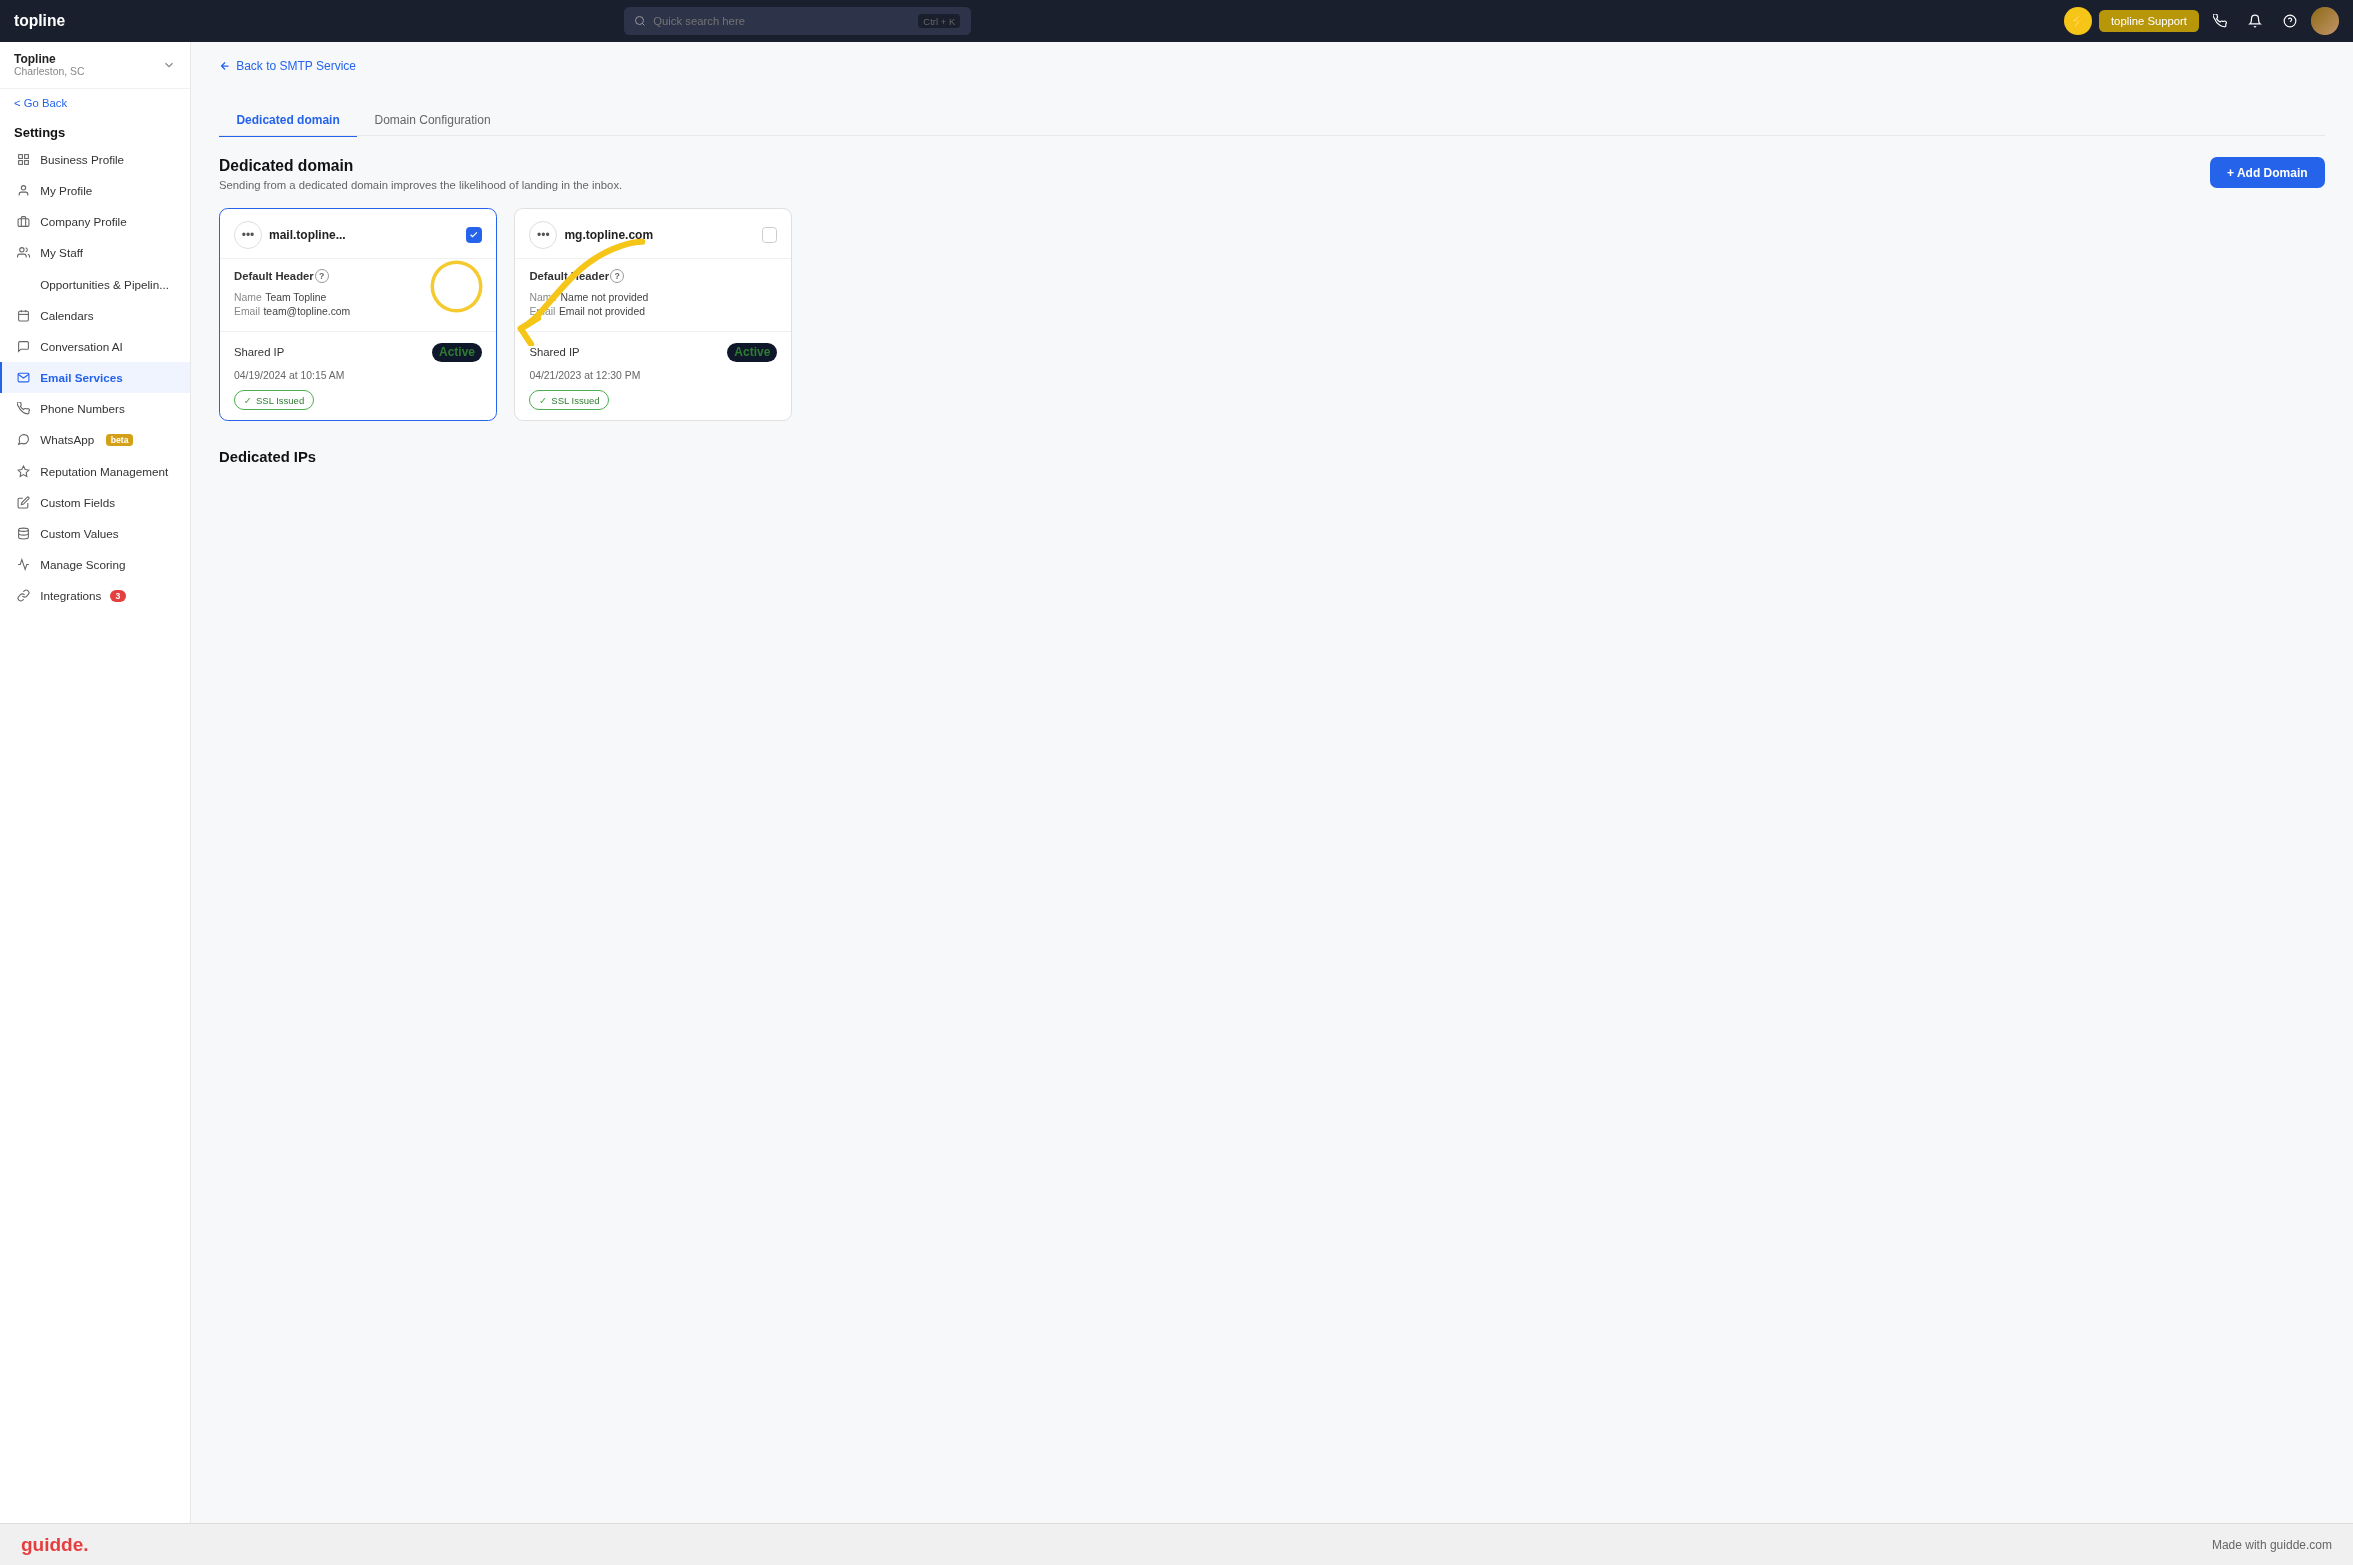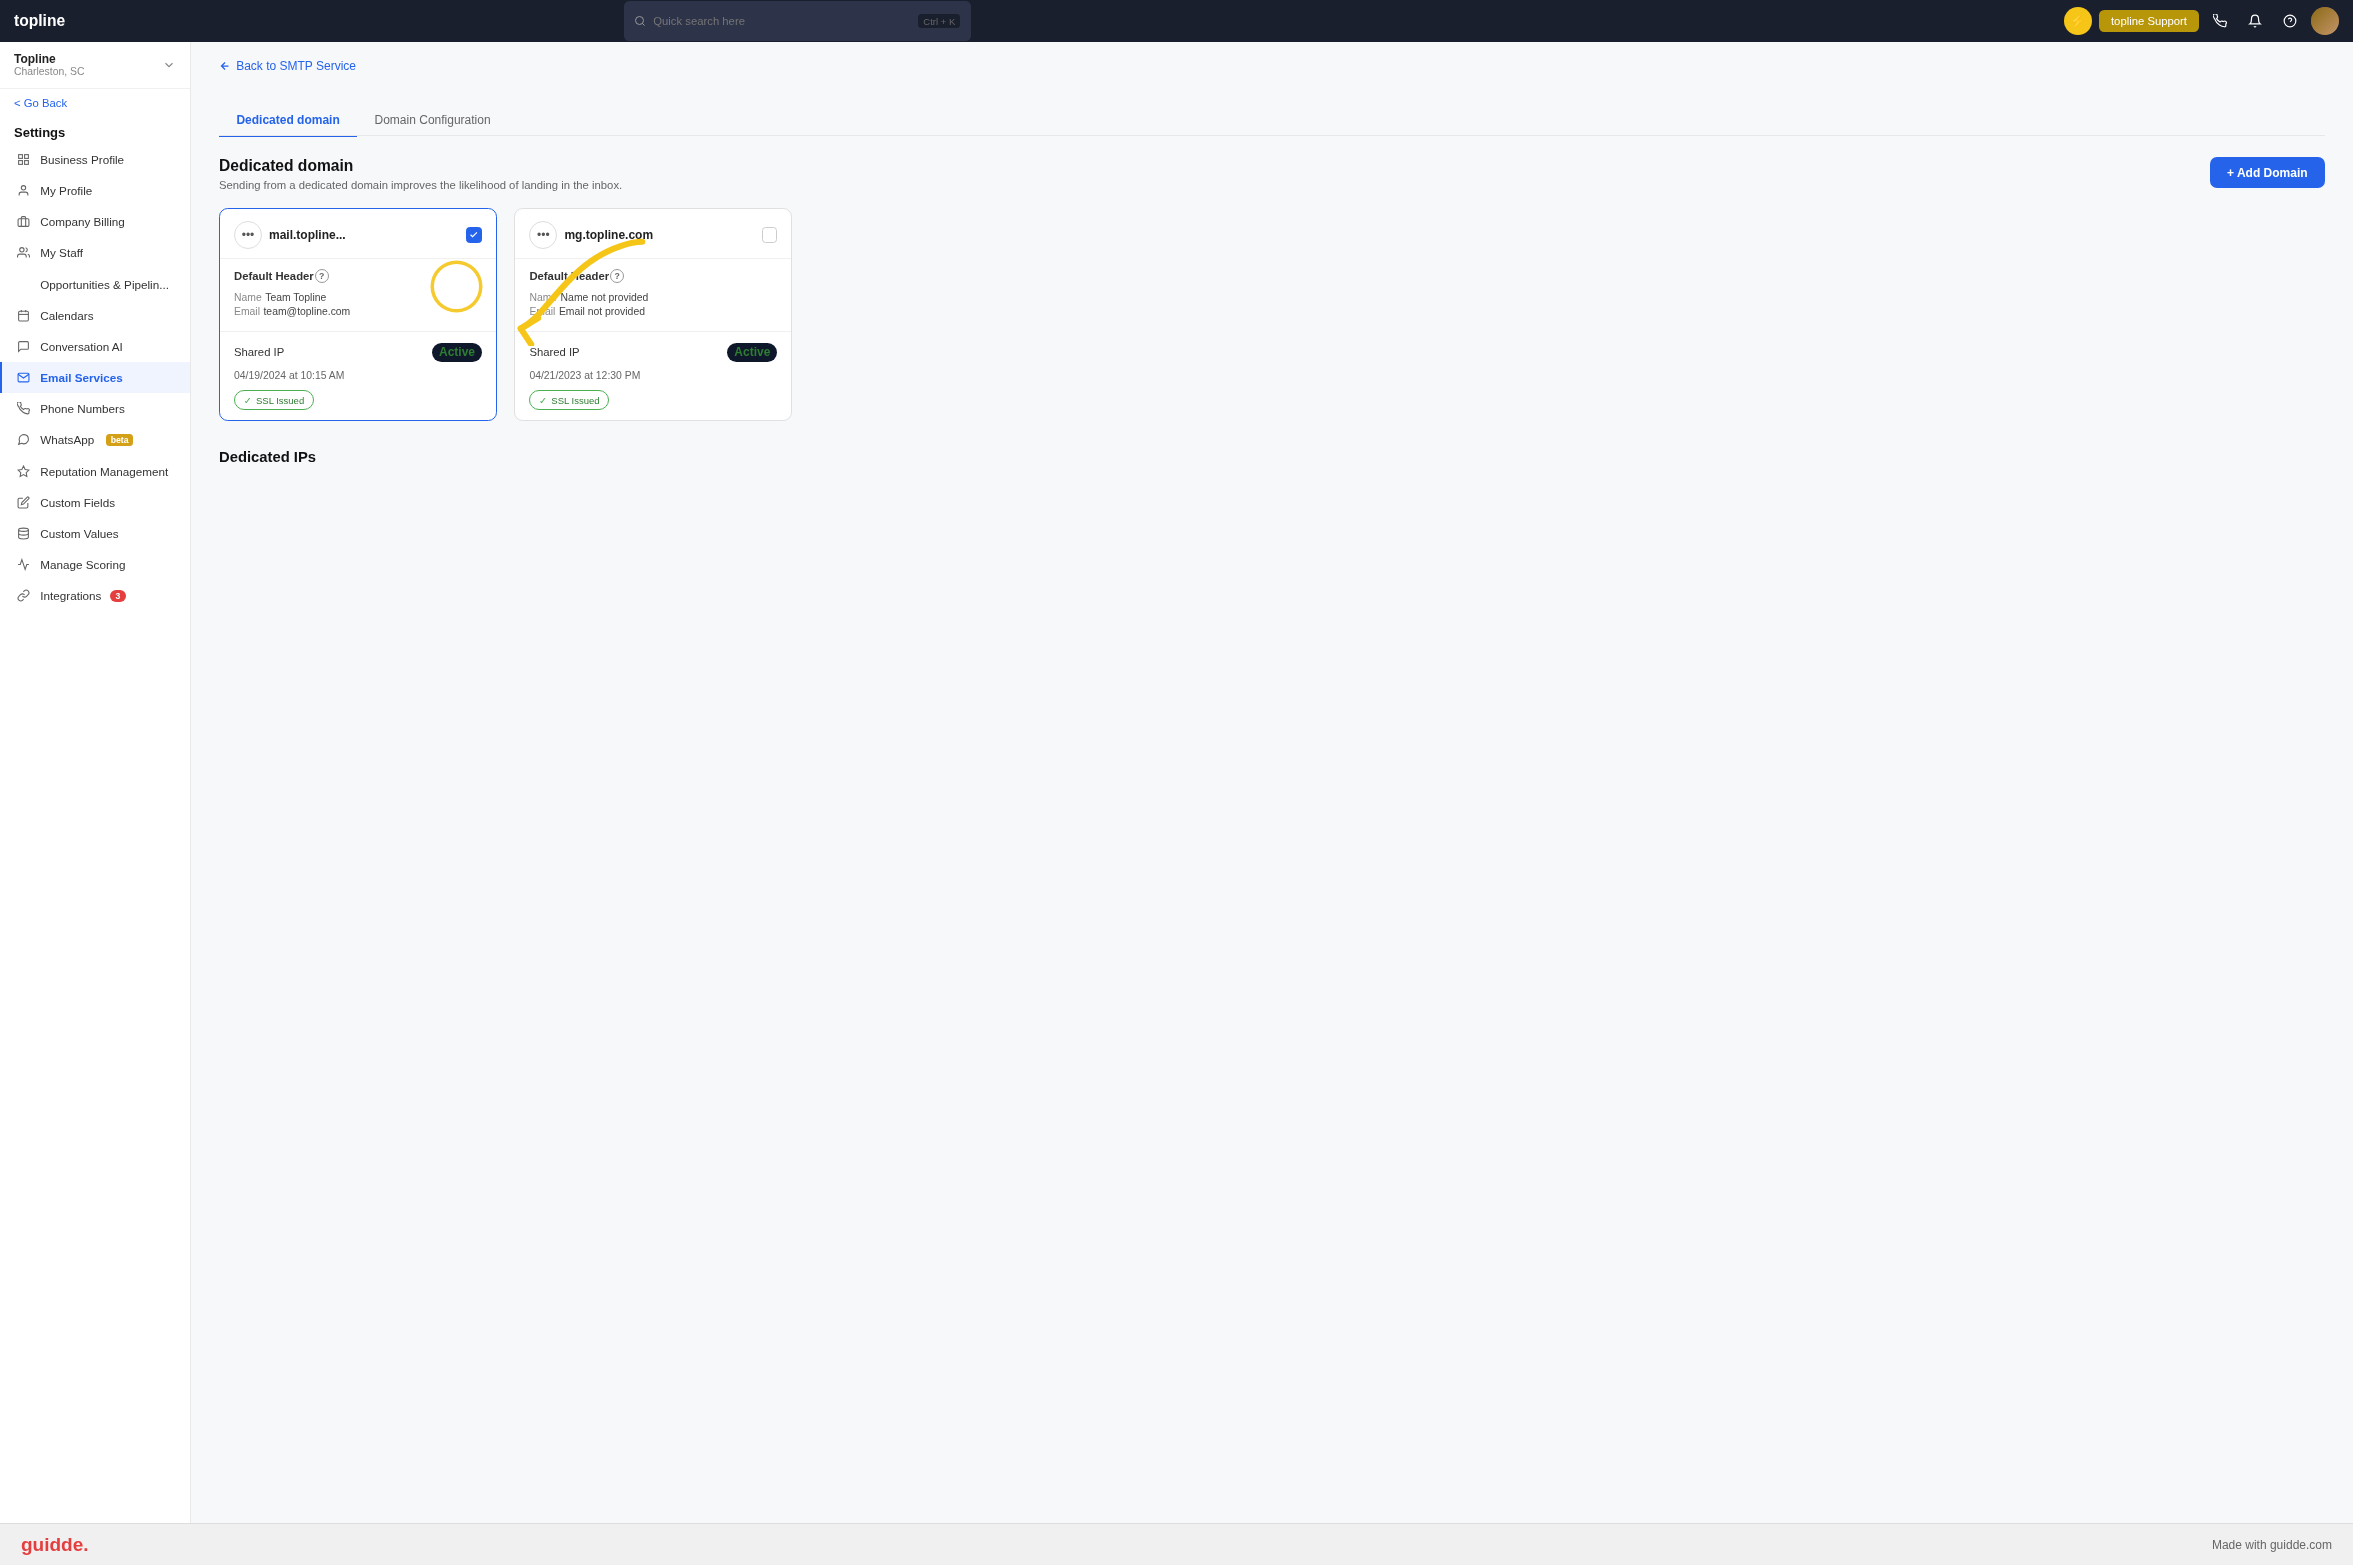--- a/index.html
+++ b/index.html
@@ -25,21 +25,21 @@
     }
     .topnav-search {
       flex: 1;
       max-width: 347px;
       background: #2d3348;
       border-radius: 5.2px;
       display: flex;
       align-items: center;
       padding: 0 10.4px;
       gap: 7px;
-      height: 40px;
+      height: 28px;
       margin: 0 auto;
     }
     .topnav-search input {
       background: transparent;
       border: none;
       outline: none;
       color: #aaa;
       font-size: 11.3px;
       flex: 1;
     }
@@ -452,21 +452,21 @@
       <span>My Profile</span>
     </div>
 
     <div class="sidebar-item">
       <span class="sidebar-item-icon">
         <svg width="13" height="13" viewBox="0 0 24 24" fill="none" stroke="currentColor" stroke-width="2">
             <rect x="2" y="7" width="20" height="14" rx="2"></rect>
             <path d="M16 21V5a2 2 0 00-2-2h-4a2 2 0 00-2 2v16"></path>
           </svg>
       </span>
-      <span>Company Billing</span>
+      <span>Company Profile</span>
     </div>
 
     <div class="sidebar-item">
       <span class="sidebar-item-icon">
         <svg width="13" height="13" viewBox="0 0 24 24" fill="none" stroke="currentColor" stroke-width="2">
             <path d="M17 21v-2a4 4 0 00-4-4H5a4 4 0 00-4 4v2"></path>
             <circle cx="9" cy="7" r="4"></circle>
             <path d="M23 21v-2a4 4 0 00-3-3.87M16 3.13a4 4 0 010 7.75"></path>
           </svg>
       </span>

